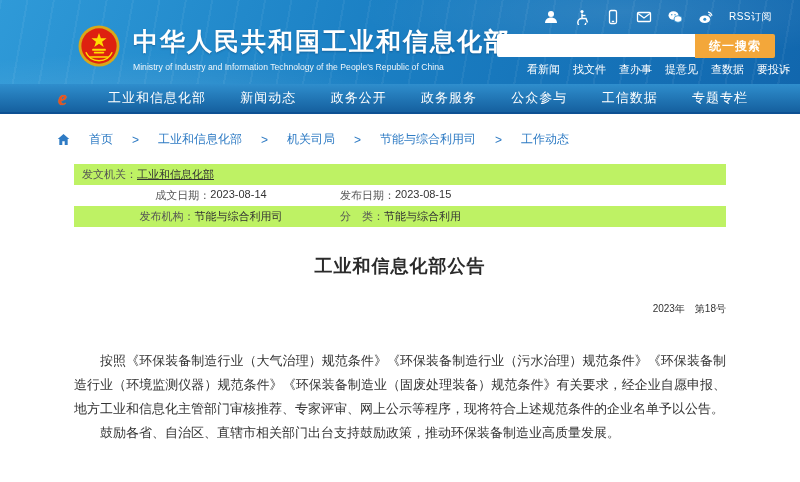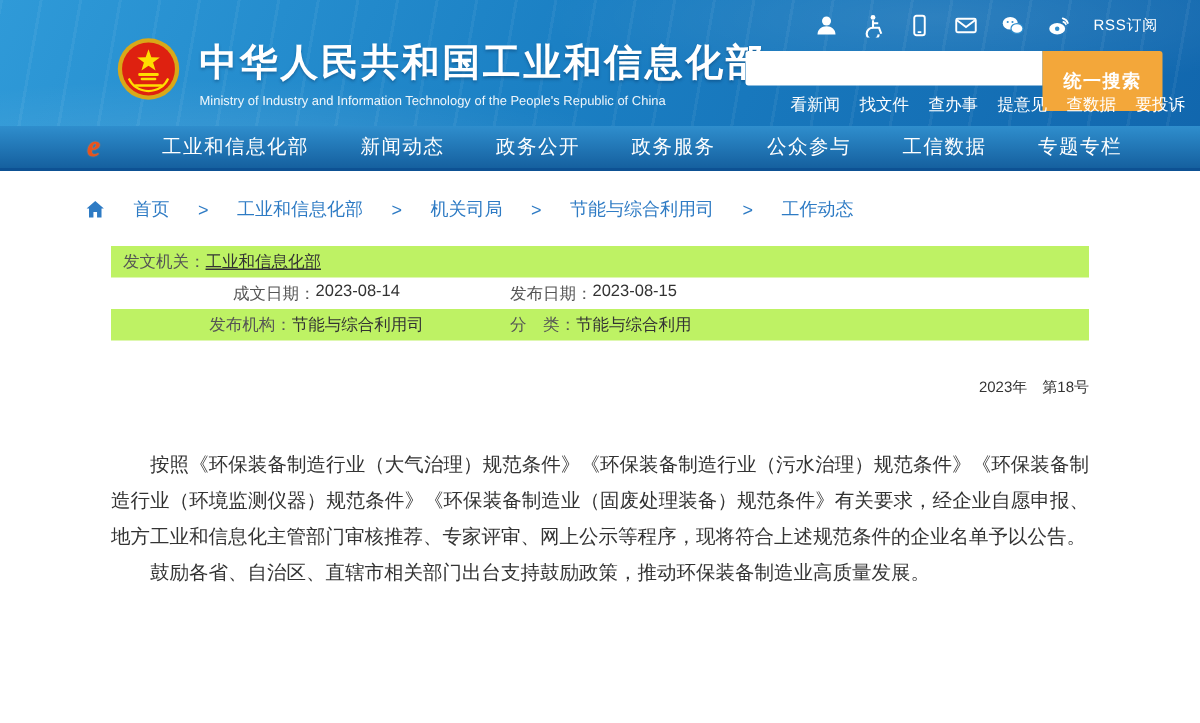--- a/index.html
+++ b/index.html
@@ -26,21 +26,21 @@
     align-items:flex-start; z-index:2; }
   .emblem { width:42px; height:42px; flex:0 0 auto; }
   .site-name { font-size:25px; font-weight:bold; color:#fff; letter-spacing:2px;
     white-space:nowrap; text-shadow:0 1px 2px rgba(0,40,80,0.35); }
   .site-name-en { font-size:9px; color:rgba(255,255,255,0.92); margin-top:4px;
     white-space:nowrap; transform:scale(0.96); transform-origin:left; }
 
   .search-area { position:absolute; left:497px; top:34px; display:flex; z-index:3; }
   .search-input { width:198px; height:23px; border:none; outline:none;
     border-radius:2px 0 0 2px; padding:0 8px; font-size:12px; }
-  .search-button { width:80px; height:40px; border:none; background:#f3a73a;
+  .search-button { width:80px; height:24px; border:none; background:#f3a73a;
     color:#fff; font-size:12px; border-radius:0 2px 2px 0; cursor:pointer;
     letter-spacing:1px; font-weight:bold; }
 
   .quick-links { position:absolute; left:497px; top:62px; display:flex; gap:13px;
     z-index:3;margin-left:30px; }
   .quick-links span { font-size:11px; color:#fff; cursor:pointer; white-space:nowrap; }
 
   .main-nav { position:absolute; left:0; bottom:0; width:100%; height:30px;
     background:linear-gradient(#2f8ecd,#15609f); border-bottom:2px solid #0d5193; z-index:2; }
   .nav-logo { position:absolute; left:58px; top:3px; width:22px; height:22px;
@@ -211,20 +211,21 @@
         <span class="meta-label">发布机构：</span>
         <span class="meta-value">节能与综合利用司</span>
       </span>
       <span class="meta-pair">
         <span class="meta-label">分　类：</span>
         <span class="meta-value">节能与综合利用</span>
       </span>
     </div>
   </div>
 
+  <h1 class="article-title">工业和信息化部公告</h1>
   <div class="article-subtitle">2023年　第18号</div>
 
   <div class="article-body">
     <p>按照《环保装备制造行业（大气治理）规范条件》《环保装备制造行业（污水治理）规范条件》《环保装备制造行业（环境监测仪器）规范条件》《环保装备制造业（固废处理装备）规范条件》有关要求，经企业自愿申报、地方工业和信息化主管部门审核推荐、专家评审、网上公示等程序，现将符合上述规范条件的企业名单予以公告。</p>
     <p>鼓励各省、自治区、直辖市相关部门出台支持鼓励政策，推动环保装备制造业高质量发展。</p>
   </div>
 
 </main>
 
 </body></html>

